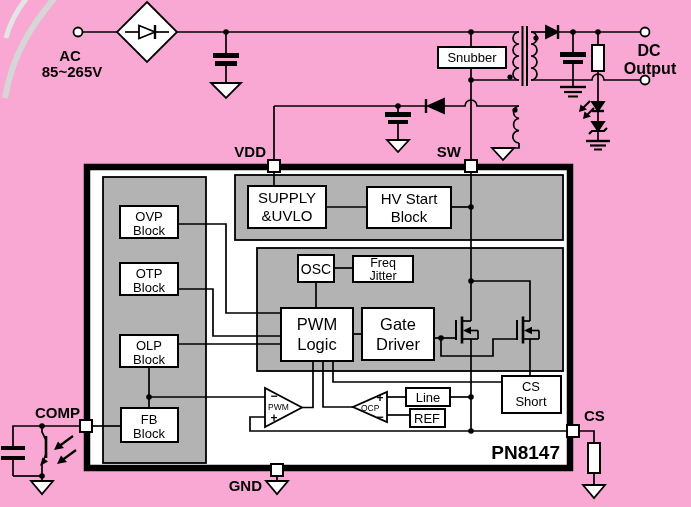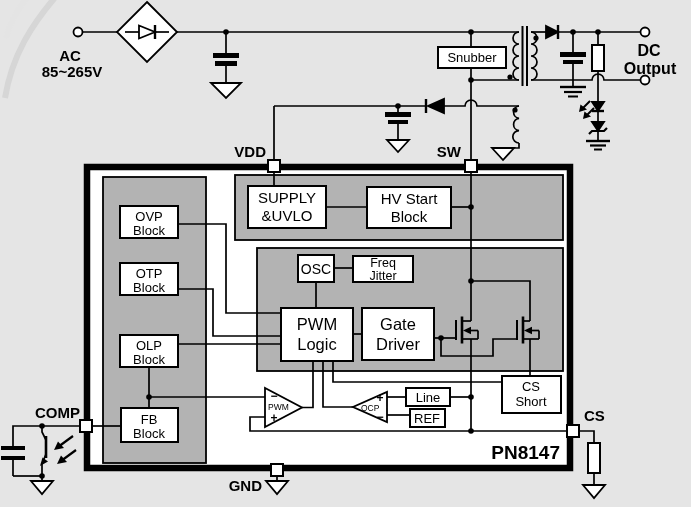--- a/index.html
+++ b/index.html
@@ -1,16 +1,16 @@
 <!DOCTYPE html>
 <html><head>
 <meta charset="utf-8">
 <style>
   html,body{margin:0;padding:0;background:#fff;}
-  .stage{width:691px;height:507px;position:relative;background:#e5e5e5;overflow:hidden;}
+  .stage{width:691px;height:507px;position:relative;background:#f9a8d4;overflow:hidden;}
   svg{display:block;font-family:"Liberation Sans", sans-serif;}
   svg text{fill:#000;}
   .wire{stroke:#000;stroke-width:1.7;fill:none;}
   .sym{stroke:#000;stroke-width:1.8;fill:#fff;}
   .symk{stroke:#000;stroke-width:1.8;fill:#000;}
   .box{fill:#fff;stroke:#000;stroke-width:2;}
   .gray{stroke:#000;stroke-width:1.8;}
   .dot{fill:#000;stroke:none;}
   .blk13{font-size:13px;}
   .blk15{font-size:15px;}

